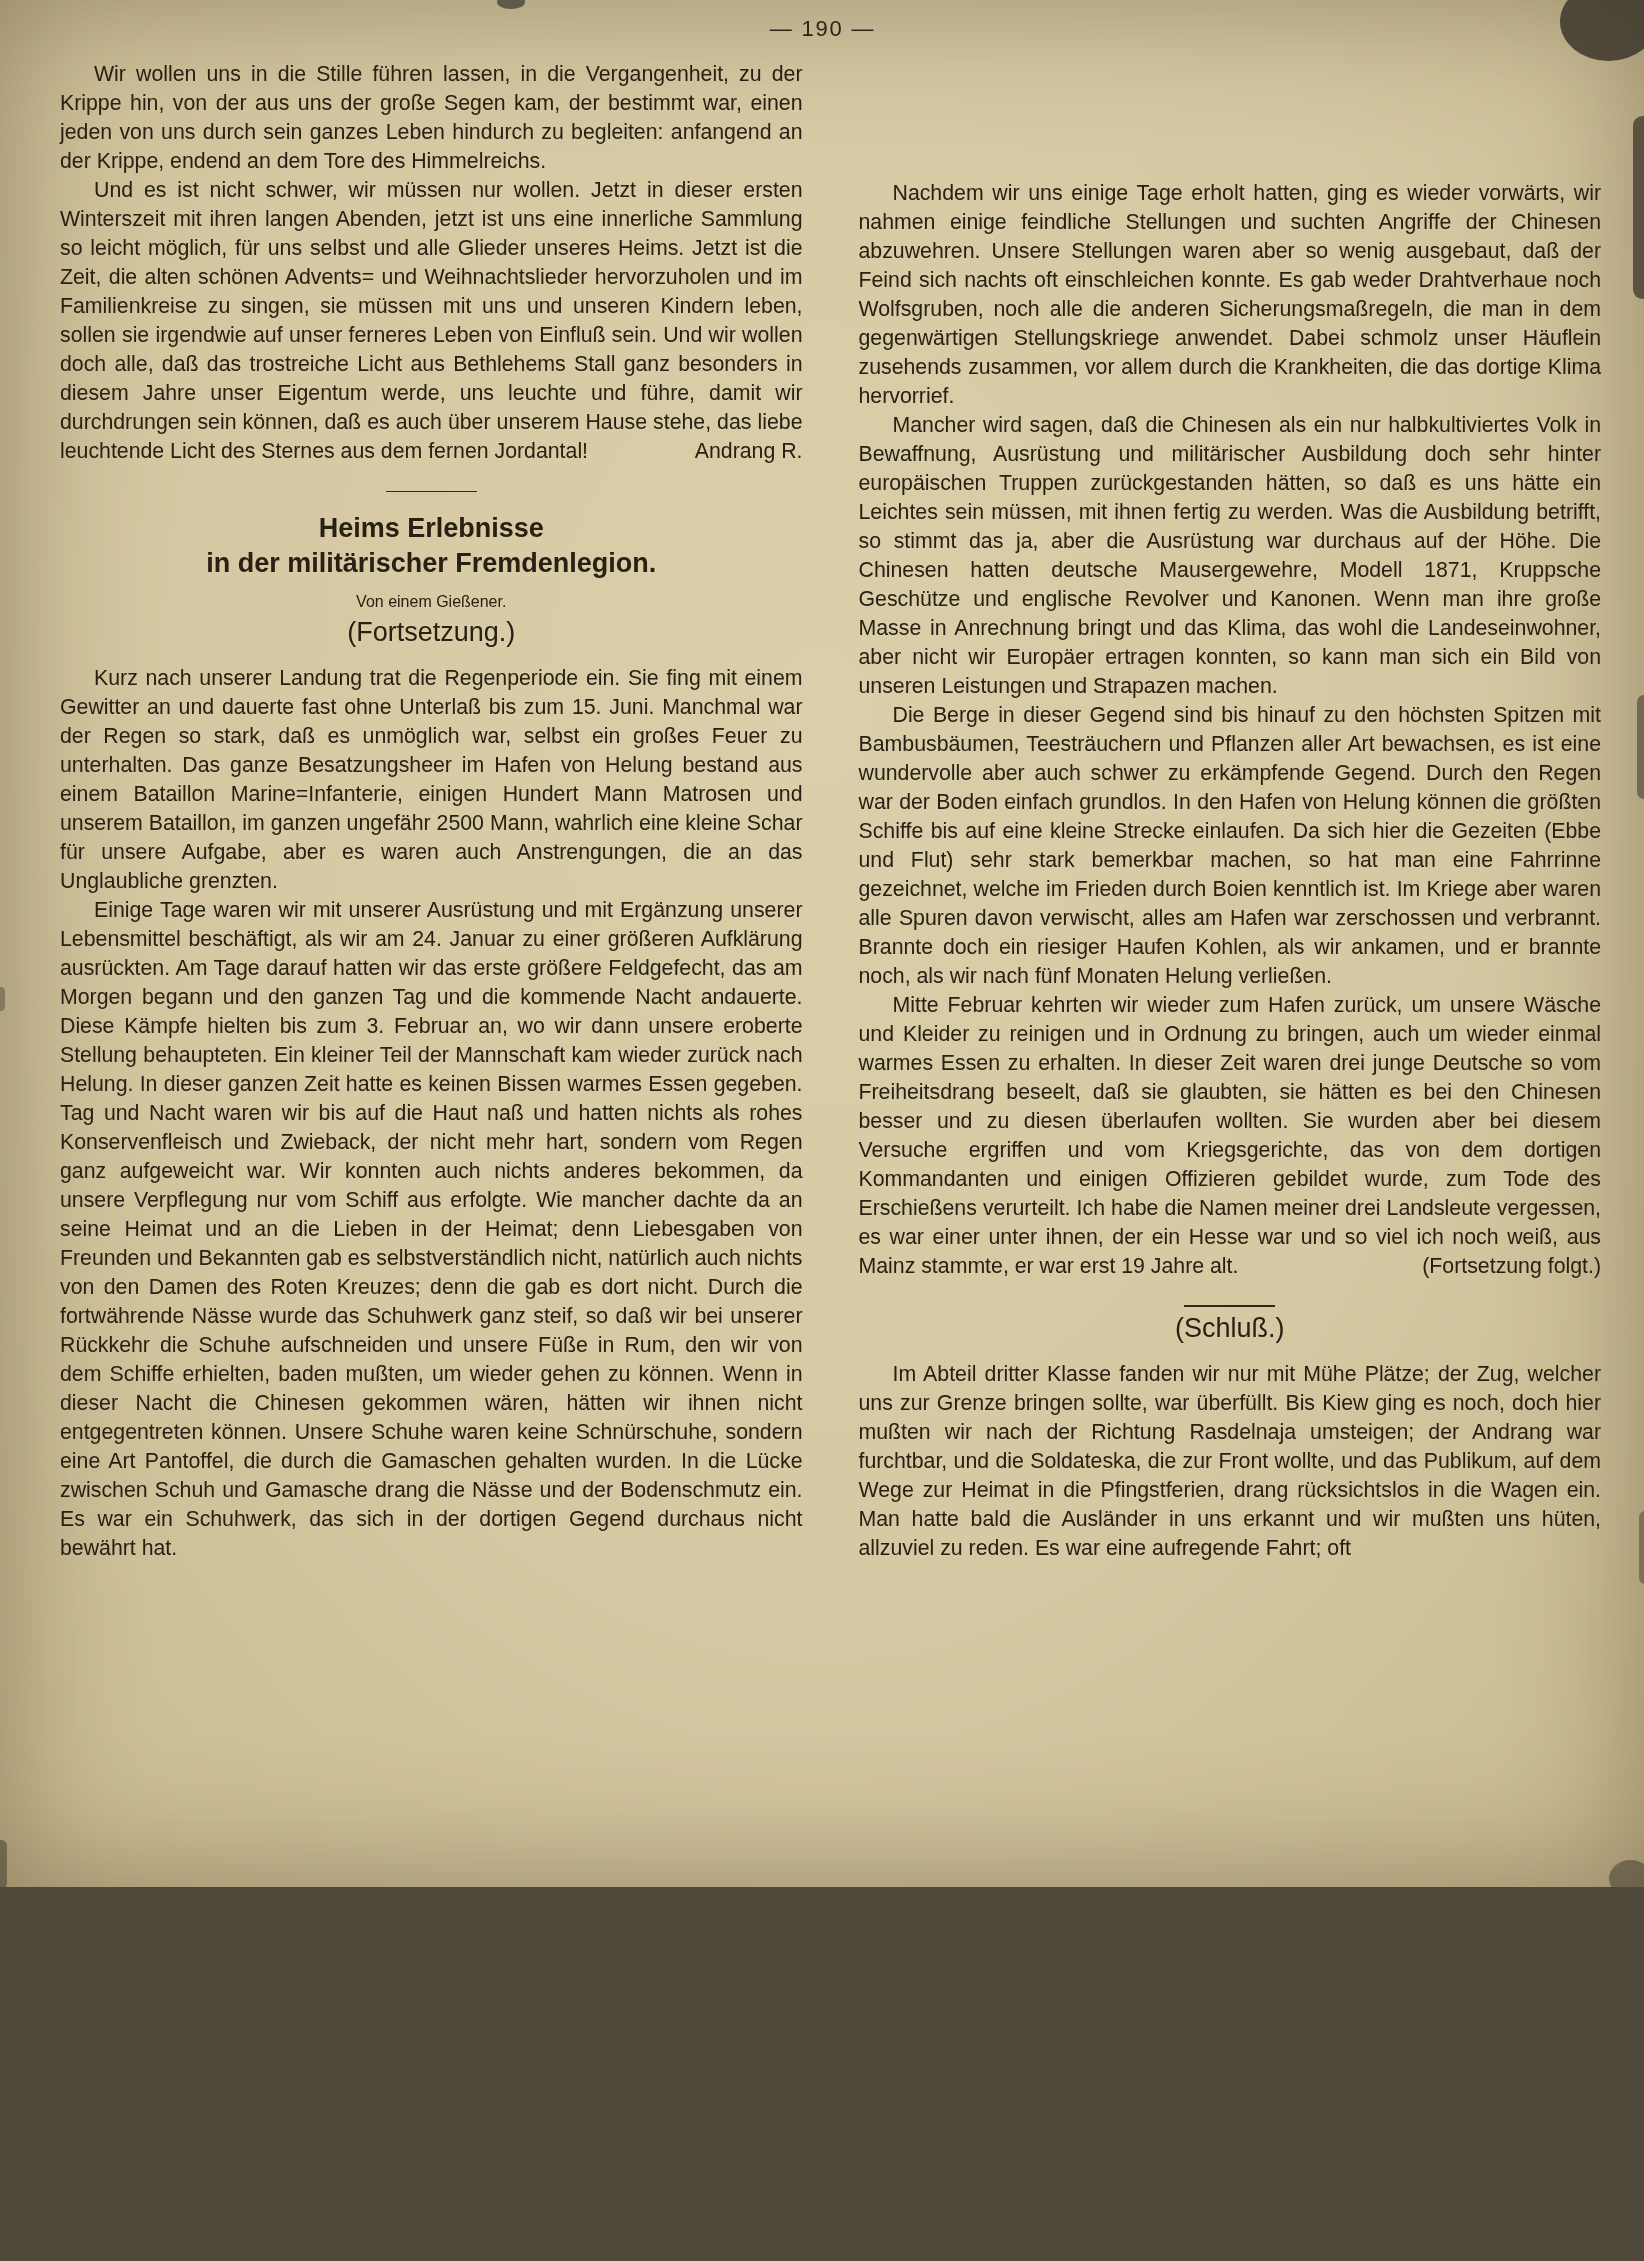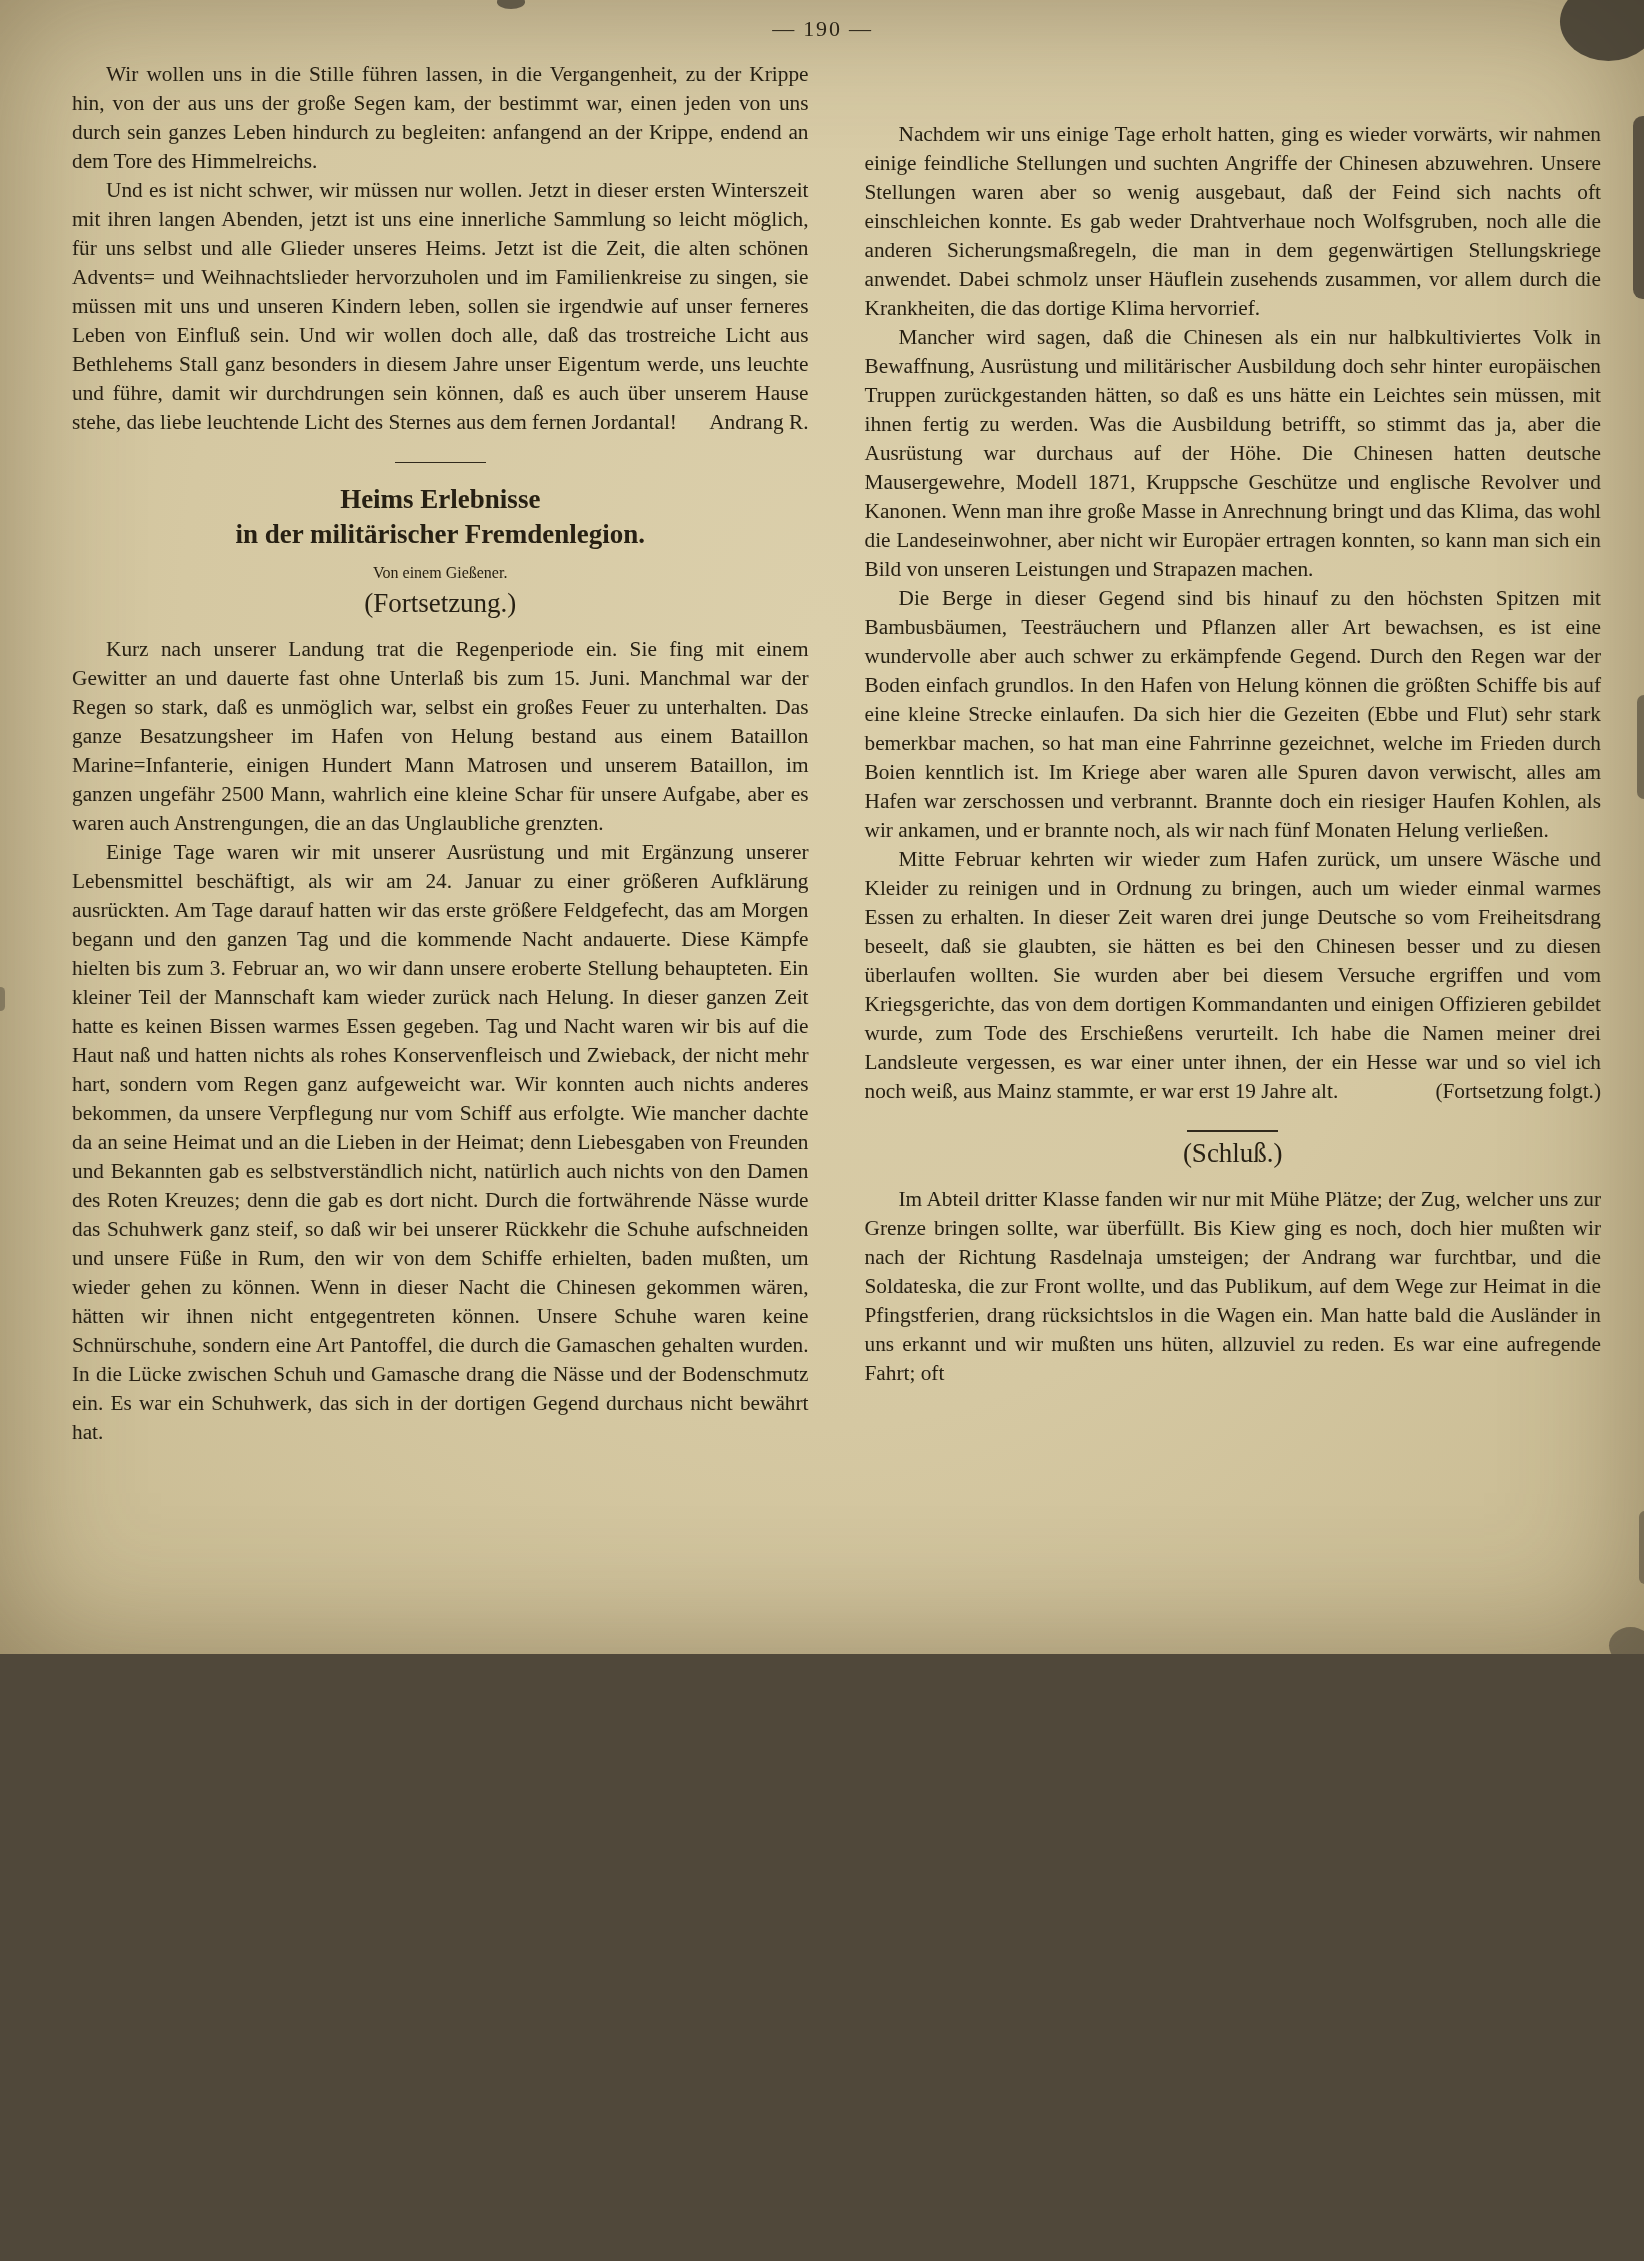--- a/index.html
+++ b/index.html
@@ -1,42 +1,41 @@
 <!DOCTYPE html>
 <html lang="de" style="font-size:9.7px"><head>
 <meta charset="utf-8">
 <style>
   * { box-sizing: border-box; }
   html, body { margin: 0; padding: 0; background: #50483a; }
 
   .page {
     position: relative;
     width: 1645px;
-    height: 1654px;
+    height: 1887px;
     background: radial-gradient(ellipse at 50% 38%, #dbcfab 0%, #d5c8a2 55%, #c7b990 100%);
     color: #272013;
-    font-family: Liberation Serif, serif;
+    font-family: Liberation Sans, sans-serif;
     overflow: hidden;
     box-shadow: inset 0 0 134px rgba(80, 62, 35, 0.45);
   }
 
   .page-header {
     padding-top: 16px;
     text-align: center;
     font-size: 22px;
     letter-spacing: 1.8px;
     color: #2b2417;
   }
 
   .columns {
     display: flex;
     gap: 56px;
     padding: 18.3px 44px 0 60px;
-    align-items: center;
-    margin-left: 12px;
+    align-items: flex-end;
   }
   .col { flex: 1; min-width: 0; }
 
   p.para {
     margin: 0;
     font-size: 21.3px;
     line-height: 29px;
     text-align: justify;
     text-indent: 34px;
     hyphens: auto;

